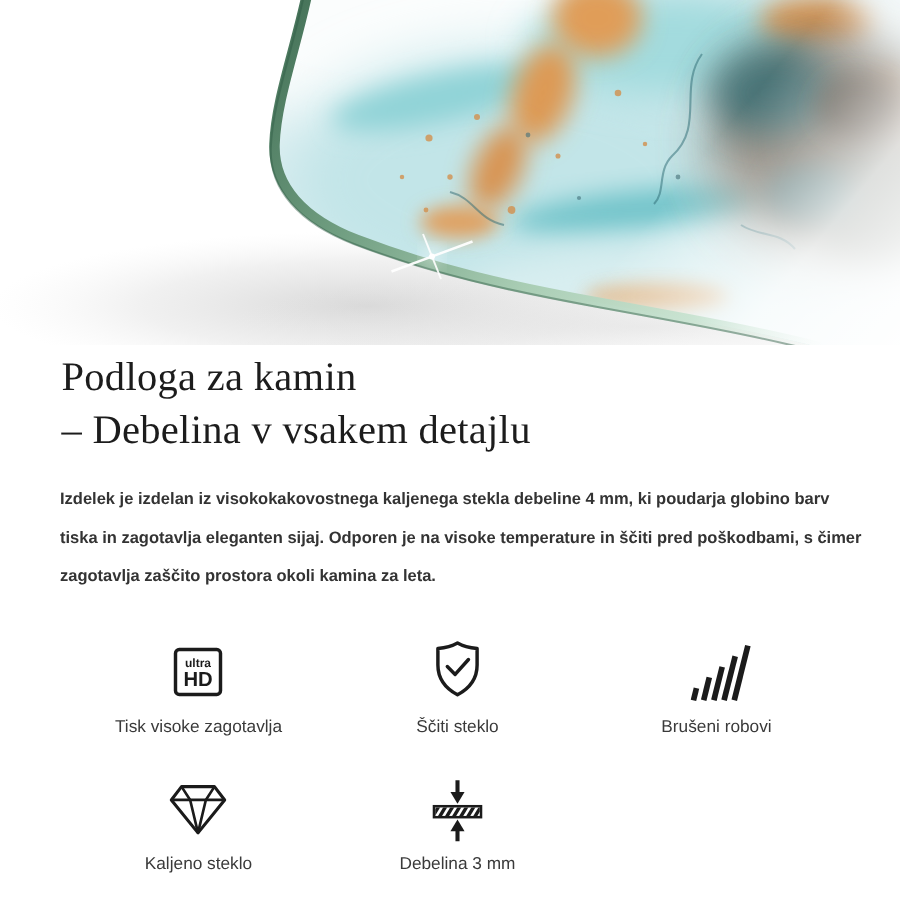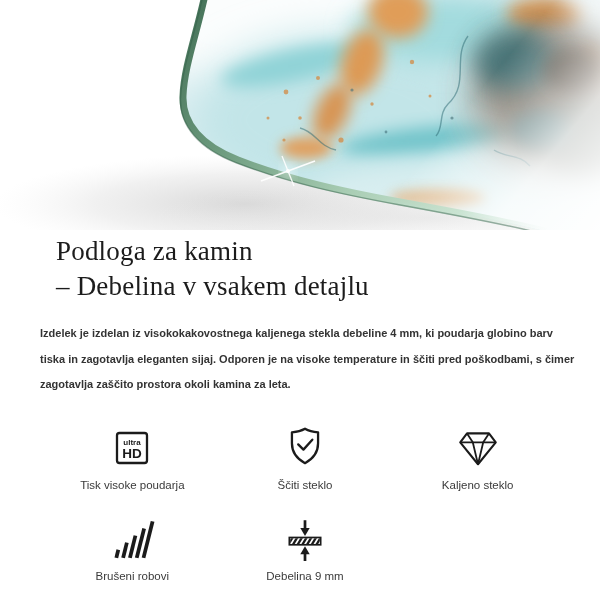--- a/index.html
+++ b/index.html
@@ -4,21 +4,21 @@
 <style>
   html,body{margin:0;padding:0;}
   body{
     width:600px;height:600px;overflow:hidden;background:#ffffff;
     font-family:"Liberation Sans","DejaVu Sans",sans-serif;color:#303030;
   }
   .hero{position:relative;width:600px;height:230px;background:#ffffff;overflow:hidden;}
   .hero svg{display:block;}
   .content{padding:0 30px 0 40px;}
   h1{
-    margin:4px 0 0 16px;
+    margin:4px 0 0 1px;
     font-family:"Liberation Serif","DejaVu Serif",serif;
     font-weight:400;color:#1c1c1c;
     font-size:27px;line-height:35px;letter-spacing:0.2px;
   }
   h1 span{display:block;}
   .intro{
     margin:17px 0 0 0;width:540px;
     font-size:11px;line-height:25.5px;color:#333333;
     hyphens:auto;font-weight:bold;-webkit-hyphens:auto;
   }
@@ -151,56 +151,56 @@
 
 
     <div class="feature">
       <div class="ficon">
         <svg width="44" height="44" viewBox="0 0 44 44">
           <rect x="7" y="7" width="30" height="30" rx="2.5" fill="none" stroke="#1b1b1b" stroke-width="2.3"></rect>
           <text x="22" y="18.5" text-anchor="middle" font-family="Liberation Sans, sans-serif" font-size="8" font-weight="bold" fill="#1b1b1b">ultra</text>
           <text x="22" y="31.5" text-anchor="middle" font-family="Liberation Sans, sans-serif" font-size="13.5" font-weight="bold" fill="#1b1b1b">HD</text>
         </svg>
       </div>
-      <div class="flabel">Tisk visoke poudarja</div>
+      <div class="flabel">Tisk visoke zagotavlja</div>
     </div>
 
     <div class="feature">
       <div class="ficon">
         <svg width="46" height="46" viewBox="0 0 44 44" fill="none" stroke="#1b1b1b" stroke-width="2.2" stroke-linejoin="round" stroke-linecap="round">
           <path d="M22 4.5 C25.5 6.5 30 7.6 34.5 8 L34.5 18.5 C34.5 27.5 29.5 33.5 22 37.5 C14.5 33.5 9.5 27.5 9.5 18.5 L9.5 8 C14 7.6 18.5 6.5 22 4.5 Z"></path>
           <path d="M15.5 19.5 L20.5 24.5 L29 15"></path>
         </svg>
       </div>
       <div class="flabel">Ščiti steklo</div>
-    </div>
-
-    <div class="feature">
-      <div class="ficon">
-        <svg width="46" height="46" viewBox="0 0 44 44" fill="none" stroke="#1b1b1b" stroke-width="2" stroke-linejoin="round">
-          <path d="M11.5 9 H32.5 L39 17.5 L22 38.5 L5 17.5 Z"></path>
-          <path d="M5 17.5 H39" stroke-width="1.7"></path>
-          <path d="M11.5 9 L17 17.5 L22 38.5" stroke-width="1.7"></path>
-          <path d="M32.5 9 L27 17.5 L22 38.5" stroke-width="1.7"></path>
-        </svg>
-      </div>
-      <div class="flabel">Kaljeno steklo</div>
     </div>
 
     <div class="feature">
       <div class="ficon">
         <svg width="46" height="46" viewBox="0 0 44 44" stroke="#1b1b1b" stroke-width="3.6">
           <line x1="7" y1="41" x2="8.9" y2="33.2"></line>
           <line x1="13.5" y1="41" x2="17.1" y2="26.4"></line>
           <line x1="20" y1="41" x2="25.3" y2="19.7"></line>
           <line x1="26.5" y1="41" x2="33.6" y2="12.9"></line>
           <line x1="33" y1="41" x2="41.7" y2="6.1"></line>
         </svg>
       </div>
       <div class="flabel">Brušeni robovi</div>
+    </div>
+
+    <div class="feature">
+      <div class="ficon">
+        <svg width="46" height="46" viewBox="0 0 44 44" fill="none" stroke="#1b1b1b" stroke-width="2" stroke-linejoin="round">
+          <path d="M11.5 9 H32.5 L39 17.5 L22 38.5 L5 17.5 Z"></path>
+          <path d="M5 17.5 H39" stroke-width="1.7"></path>
+          <path d="M11.5 9 L17 17.5 L22 38.5" stroke-width="1.7"></path>
+          <path d="M32.5 9 L27 17.5 L22 38.5" stroke-width="1.7"></path>
+        </svg>
+      </div>
+      <div class="flabel">Kaljeno steklo</div>
     </div>
 
     <div class="feature">
       <div class="ficon">
         <svg width="46" height="46" viewBox="0 0 44 44">
           <defs>
               <clipPath id="barClip">
                 <rect x="7.8" y="22.3" width="28.4" height="5.4"></rect>
               </clipPath>
             </defs>
@@ -213,17 +213,17 @@
             <line x1="14" y1="30" x2="20" y2="20"></line>
               <line x1="18.5" y1="30" x2="24.5" y2="20"></line>
             <line x1="23" y1="30" x2="29" y2="20"></line>
               <line x1="27.5" y1="30" x2="33.5" y2="20"></line>
             <line x1="32" y1="30" x2="38" y2="20"></line>
           </g>
           <polygon points="17.5,37.5 26.5,37.5 22,30" fill="#1b1b1b"></polygon>
           <line x1="22" y1="37" x2="22" y2="44" stroke="#1b1b1b" stroke-width="2.6"></line>
         </svg>
       </div>
-      <div class="flabel">Debelina 9 mm</div>
+      <div class="flabel">Debelina 3 mm</div>
     </div>
 
   </div>
 </div>
 
 </body></html>

